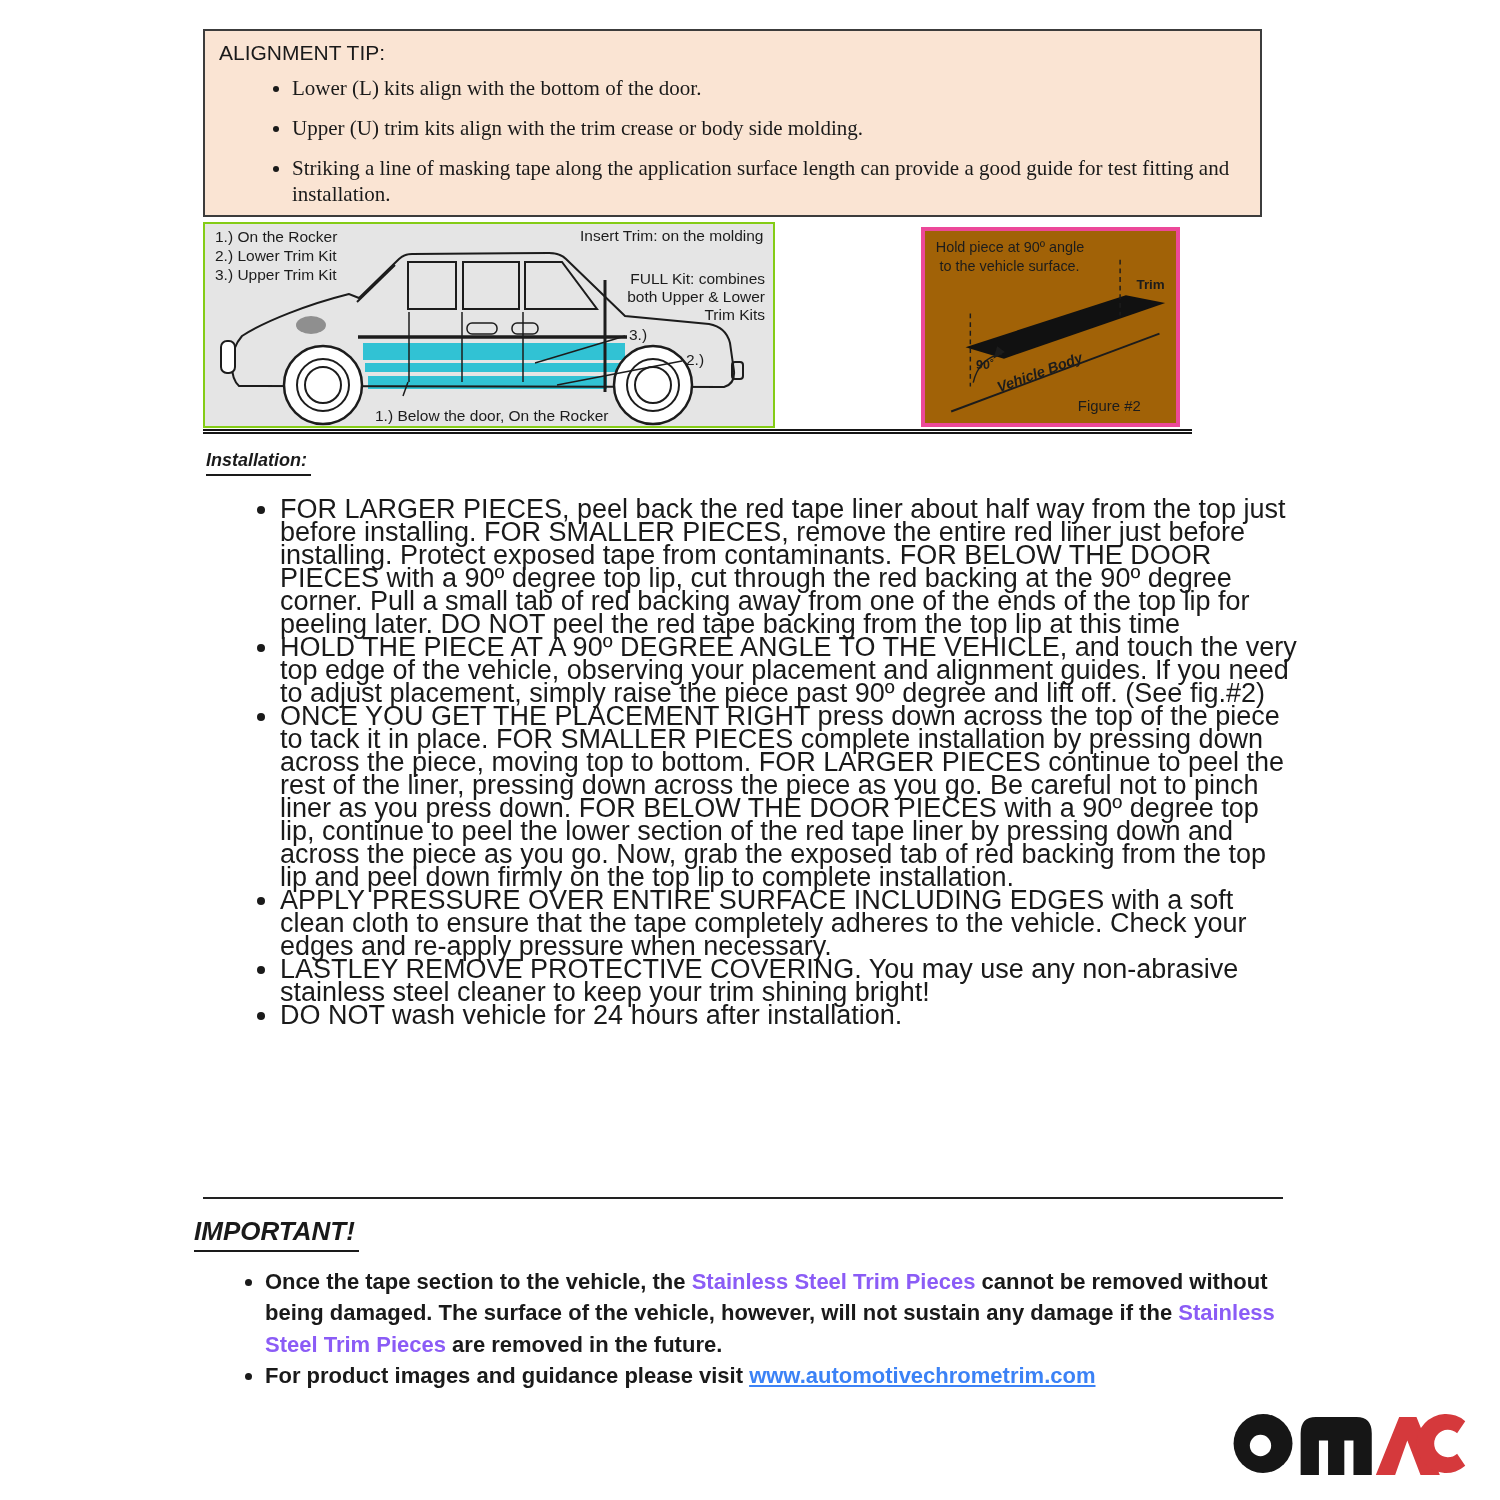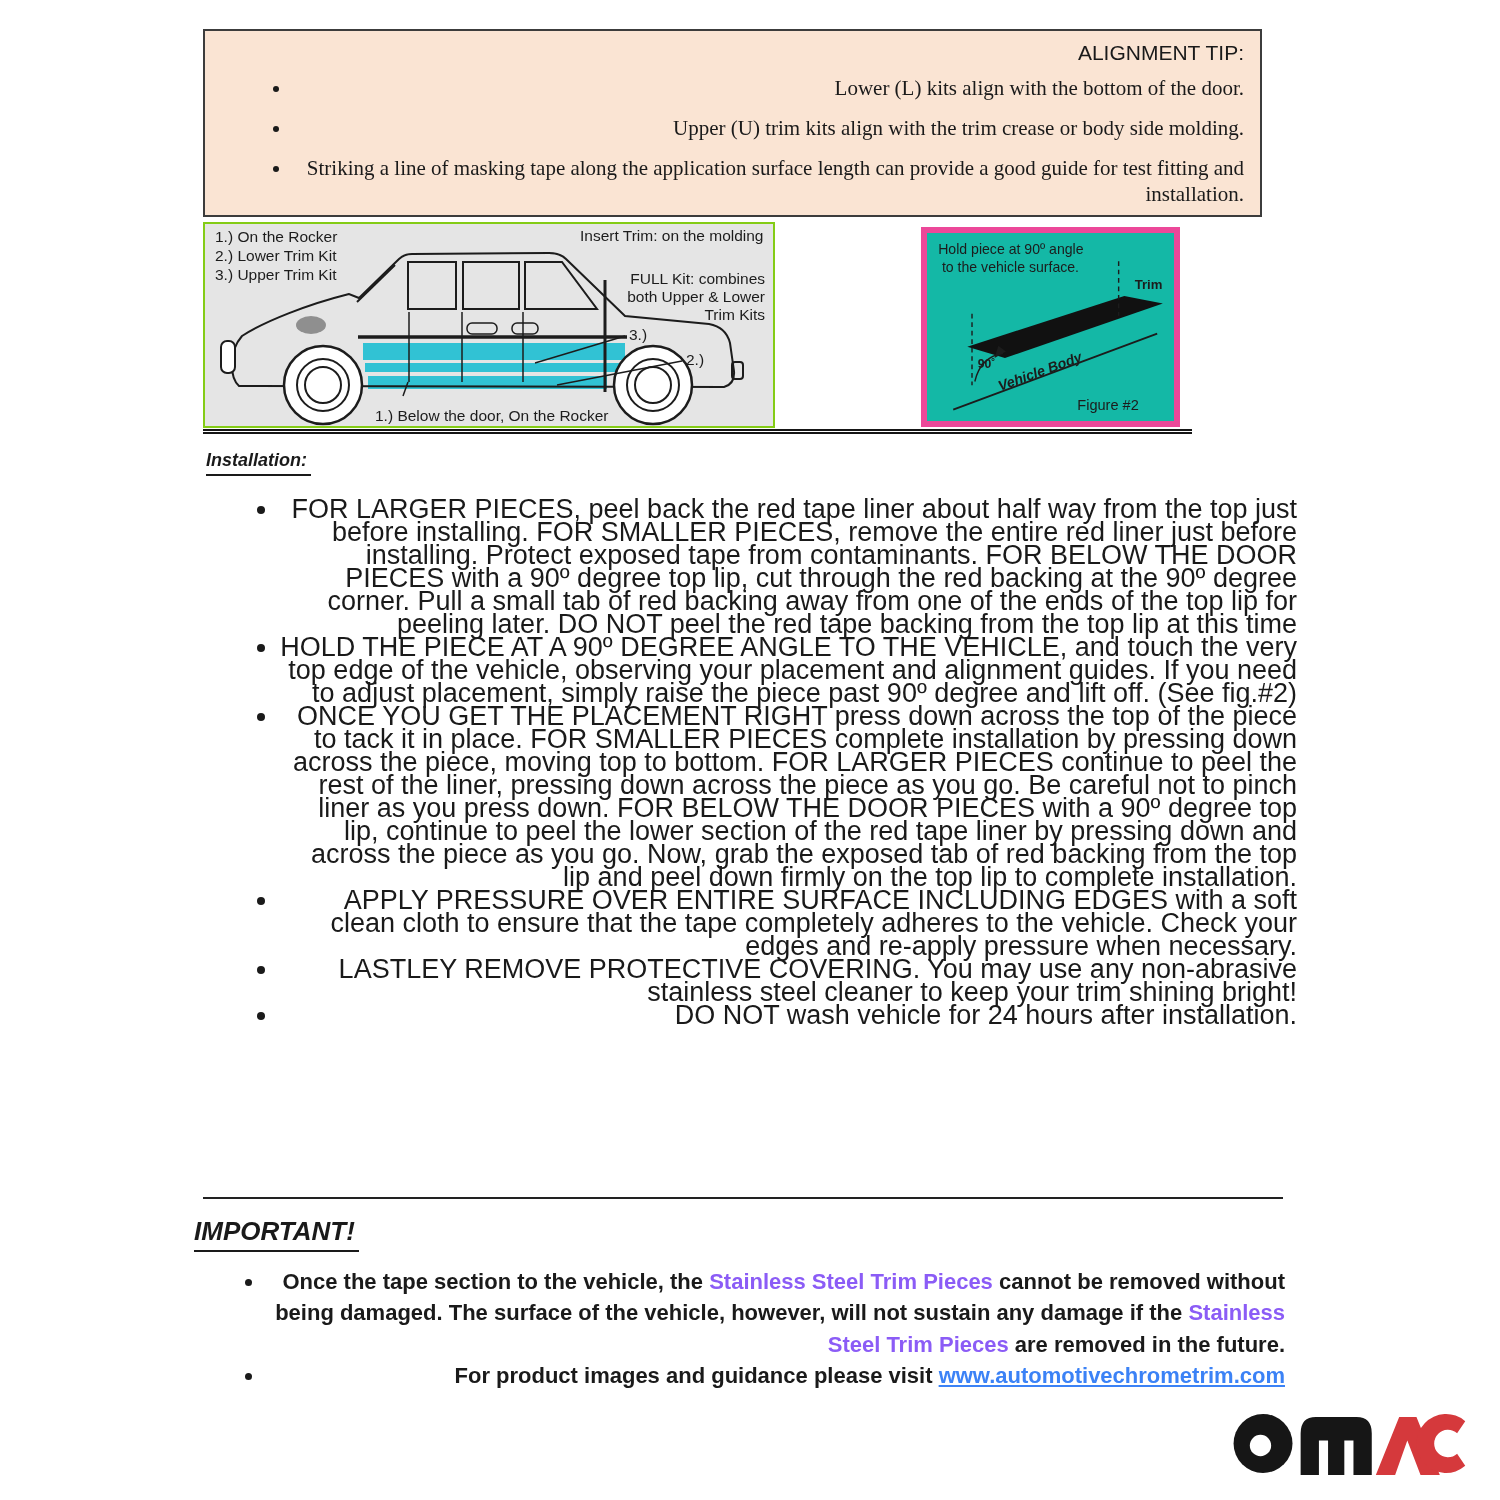--- a/index.html
+++ b/index.html
@@ -1,31 +1,31 @@
 <!DOCTYPE html>
 <html><head>
 <meta charset="utf-8">
 <style>
   * { box-sizing: border-box; margin: 0; padding: 0; }
   html,body { width:1500px; height:1500px; background:#ffffff;
               font-family:"Liberation Sans", sans-serif; color:#1a1a1a; }
-  .page { position:relative; width:1500px; height:1500px; overflow:hidden;text-align:right; }
+  .page { position:relative; width:1500px; height:1500px; overflow:hidden; }
 
   
   .tip-box { position:absolute; left:203px; top:29px; width:1059px; height:188px;
              background:#fae4d3; border:2px solid #3c3c3c; padding:8px 16px 0 14px; }
   .tip-title { font-size:21px; line-height:27px; }
   .tip-box ul { list-style:disc; margin-top:9px; padding-left:73px; }
   .tip-box li { font-size:21px; line-height:26px; margin-bottom:14px;font-family:Liberation Serif, serif; }
 
   
   .car-box { position:absolute; left:203px; top:222px; width:572px; height:206px;
              border:2px solid #84cc16; background:#e5e5e5; }
   .fig-box { position:absolute; left:921px; top:227px; width:259px; height:200px;
-             border:6px solid #ec4899; background:#14b8a6; }
+             border:4px solid #ec4899; background:#a16207; }
   .car-box svg, .fig-box svg, .logo svg { display:block; width:100%; height:100%; }
   .sketch-text { font-family:"Liberation Sans", sans-serif; fill:#1c1c1c; }
 
   
   .rule-thick { position:absolute; left:203px; top:429px; width:989px; height:5px;
                 border-top:2px solid #161616; border-bottom:2px solid #161616; }
   .rule-thin  { position:absolute; left:203px; top:1197px; width:1080px; height:0;
                 border-top:2px solid #222; }
 
   

